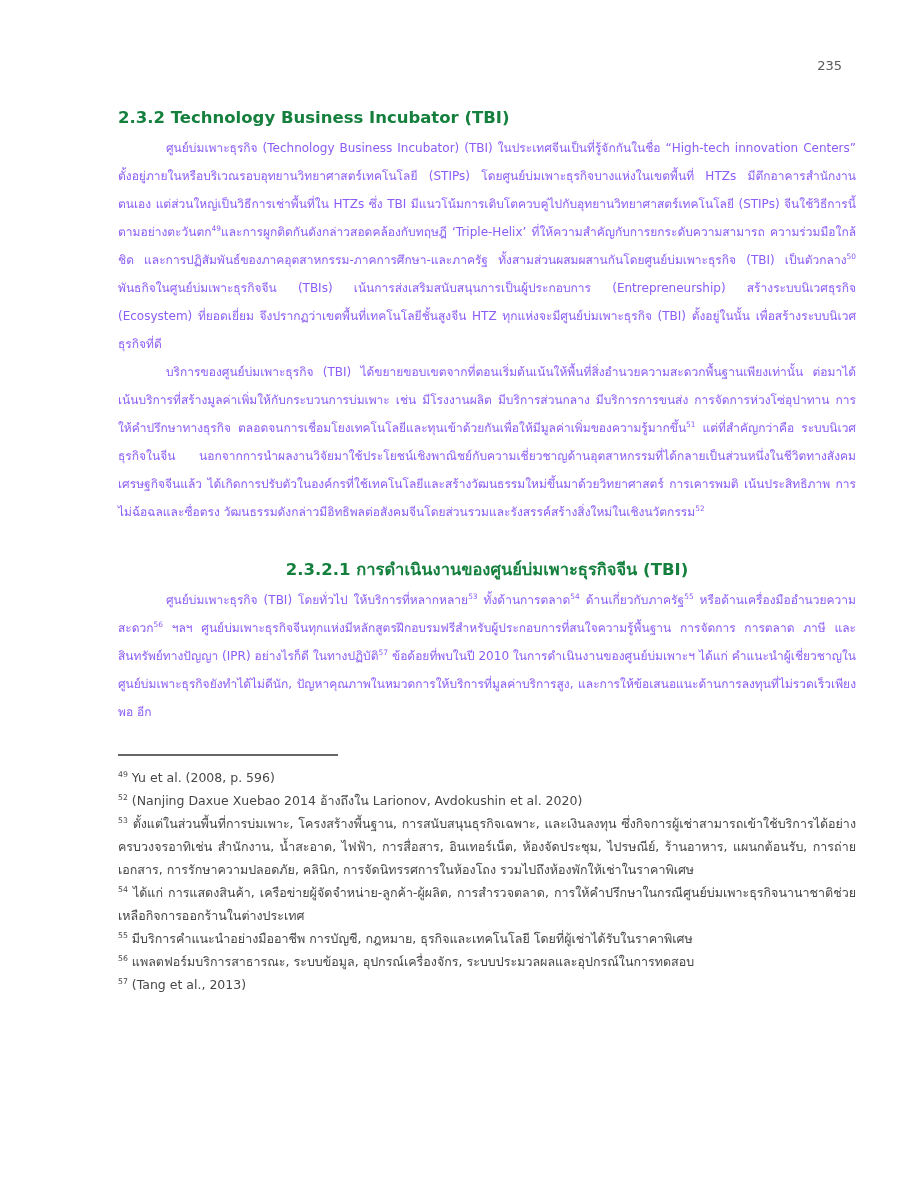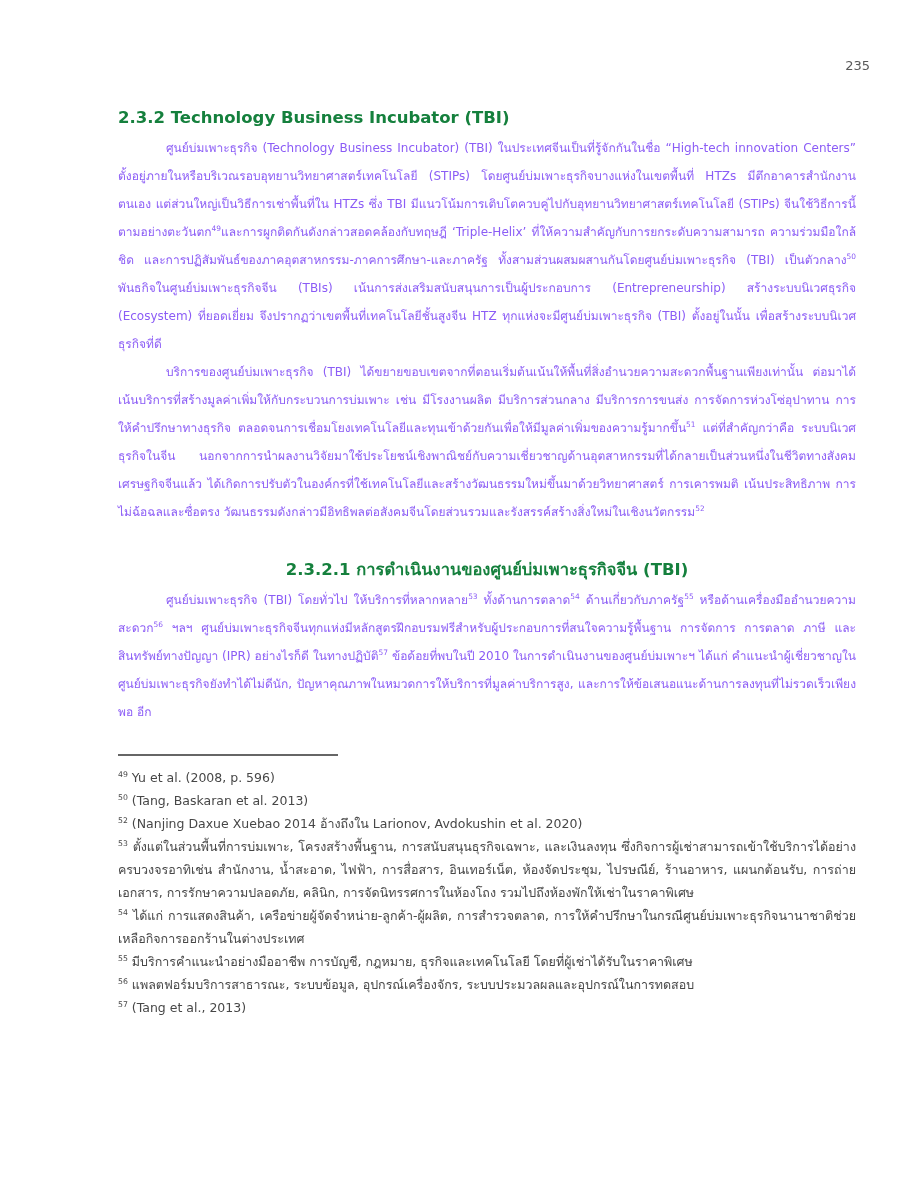--- a/index.html
+++ b/index.html
@@ -18,21 +18,21 @@
     position: relative;
     width: 918px;
     height: 1188px;
     box-sizing: border-box;
     padding: 104px 62px 40px 118px;
     background: #ffffff;
   }
   .page-number {
     position: absolute;
     top: 58px;
-    right: 48px;
+    right: 76px;
     font-size: 13px;
     color: #595959;
     margin-left: 6px;
   }
   .section-heading {
     font-size: 16.5px;
     font-weight: bold;
     color: #15803d;
     margin: 0 0 2px 0;
     line-height: 28px;
@@ -83,21 +83,20 @@
   <p class="para"><span>บริการของศูนย์บ่มเพาะธุรกิจ (TBI) ได้ขยายขอบเขตจากที่ตอนเริ่มต้นเน้นให้พื้นที่สิ่งอำนวยความสะดวกพื้นฐานเพียงเท่านั้น ต่อมาได้เน้นบริการที่สร้างมูลค่าเพิ่มให้กับกระบวนการบ่มเพาะ เช่น มีโรงงานผลิต มีบริการส่วนกลาง มีบริการการขนส่ง การจัดการห่วงโซ่อุปาทาน การให้คำปรึกษาทางธุรกิจ ตลอดจนการเชื่อมโยงเทคโนโลยีและทุนเข้าด้วยกันเพื่อให้มีมูลค่าเพิ่มของความรู้มากขึ้น</span><sup>51</sup><span> แต่ที่สำคัญกว่าคือ ระบบนิเวศธุรกิจในจีน นอกจากการนำผลงานวิจัยมาใช้ประโยชน์เชิงพาณิชย์กับความเชี่ยวชาญด้านอุตสาหกรรมที่ได้กลายเป็นส่วนหนึ่งในชีวิตทางสังคมเศรษฐกิจจีนแล้ว ได้เกิดการปรับตัวในองค์กรที่ใช้เทคโนโลยีและสร้างวัฒนธรรมใหม่ขึ้นมาด้วยวิทยาศาสตร์ การเคารพมติ เน้นประสิทธิภาพ การไม่ฉ้อฉลและซื่อตรง วัฒนธรรมดังกล่าวมีอิทธิพลต่อสังคมจีนโดยส่วนรวมและรังสรรค์สร้างสิ่งใหม่ในเชิงนวัตกรรม</span><sup>52</sup></p>
 
   <h2 class="section-heading second">2.3.2.1 การดำเนินงานของศูนย์บ่มเพาะธุรกิจจีน (TBI)</h2>
 
   <p class="para"><span>ศูนย์บ่มเพาะธุรกิจ (TBI) โดยทั่วไป ให้บริการที่หลากหลาย</span><sup>53</sup><span> ทั้งด้านการตลาด</span><sup>54</sup><span> ด้านเกี่ยวกับภาครัฐ</span><sup>55</sup><span> หรือด้านเครื่องมืออำนวยความสะดวก</span><sup>56</sup><span> ฯลฯ ศูนย์บ่มเพาะธุรกิจจีนทุกแห่งมีหลักสูตรฝึกอบรมฟรีสำหรับผู้ประกอบการที่สนใจความรู้พื้นฐาน การจัดการ การตลาด ภาษี และสินทรัพย์ทางปัญญา (IPR) อย่างไรก็ดี ในทางปฏิบัติ</span><sup>57</sup><span> ข้อด้อยที่พบในปี 2010 ในการดำเนินงานของศูนย์บ่มเพาะฯ ได้แก่ คำแนะนำผู้เชี่ยวชาญในศูนย์บ่มเพาะธุรกิจยังทำได้ไม่ดีนัก, ปัญหาคุณภาพในหมวดการให้บริการที่มูลค่าบริการสูง, และการให้ข้อเสนอแนะด้านการลงทุนที่ไม่รวดเร็วเพียงพอ อีก</span></p>
 
   <hr class="footnote-sep">
 
   <div class="footnotes">
       <div class="footnote"><sup>49</sup><span> Yu et al. (2008, p. 596)</span></div>
-      <div class="footnote"><sup>50</sup><span> (Tang, Baskaran et al. 2013)</span></div>
       <div class="footnote"><sup>52</sup><span> (Nanjing Daxue Xuebao 2014 อ้างถึงใน Larionov, Avdokushin et al. 2020)</span></div>
       <div class="footnote"><sup>53</sup><span> ตั้งแต่ในส่วนพื้นที่การบ่มเพาะ, โครงสร้างพื้นฐาน, การสนับสนุนธุรกิจเฉพาะ, และเงินลงทุน ซึ่งกิจการผู้เช่าสามารถเข้าใช้บริการได้อย่างครบวงจรอาทิเช่น สำนักงาน, น้ำสะอาด, ไฟฟ้า, การสื่อสาร, อินเทอร์เน็ต, ห้องจัดประชุม, ไปรษณีย์, ร้านอาหาร, แผนกต้อนรับ, การถ่ายเอกสาร, การรักษาความปลอดภัย, คลินิก, การจัดนิทรรศการในห้องโถง รวมไปถึงห้องพักให้เช่าในราคาพิเศษ</span></div>
       <div class="footnote"><sup>54</sup><span> ได้แก่ การแสดงสินค้า, เครือข่ายผู้จัดจำหน่าย-ลูกค้า-ผู้ผลิต, การสำรวจตลาด, การให้คำปรึกษาในกรณีศูนย์บ่มเพาะธุรกิจนานาชาติช่วยเหลือกิจการออกร้านในต่างประเทศ</span></div>
       <div class="footnote"><sup>55</sup><span> มีบริการคำแนะนำอย่างมืออาชีพ การบัญชี, กฎหมาย, ธุรกิจและเทคโนโลยี โดยที่ผู้เช่าได้รับในราคาพิเศษ</span></div>
       <div class="footnote"><sup>56</sup><span> แพลตฟอร์มบริการสาธารณะ, ระบบข้อมูล, อุปกรณ์เครื่องจักร, ระบบประมวลผลและอุปกรณ์ในการทดสอบ</span></div>
       <div class="footnote"><sup>57</sup><span> (Tang et al., 2013)</span></div>
     </div>
 
 </div>
 

